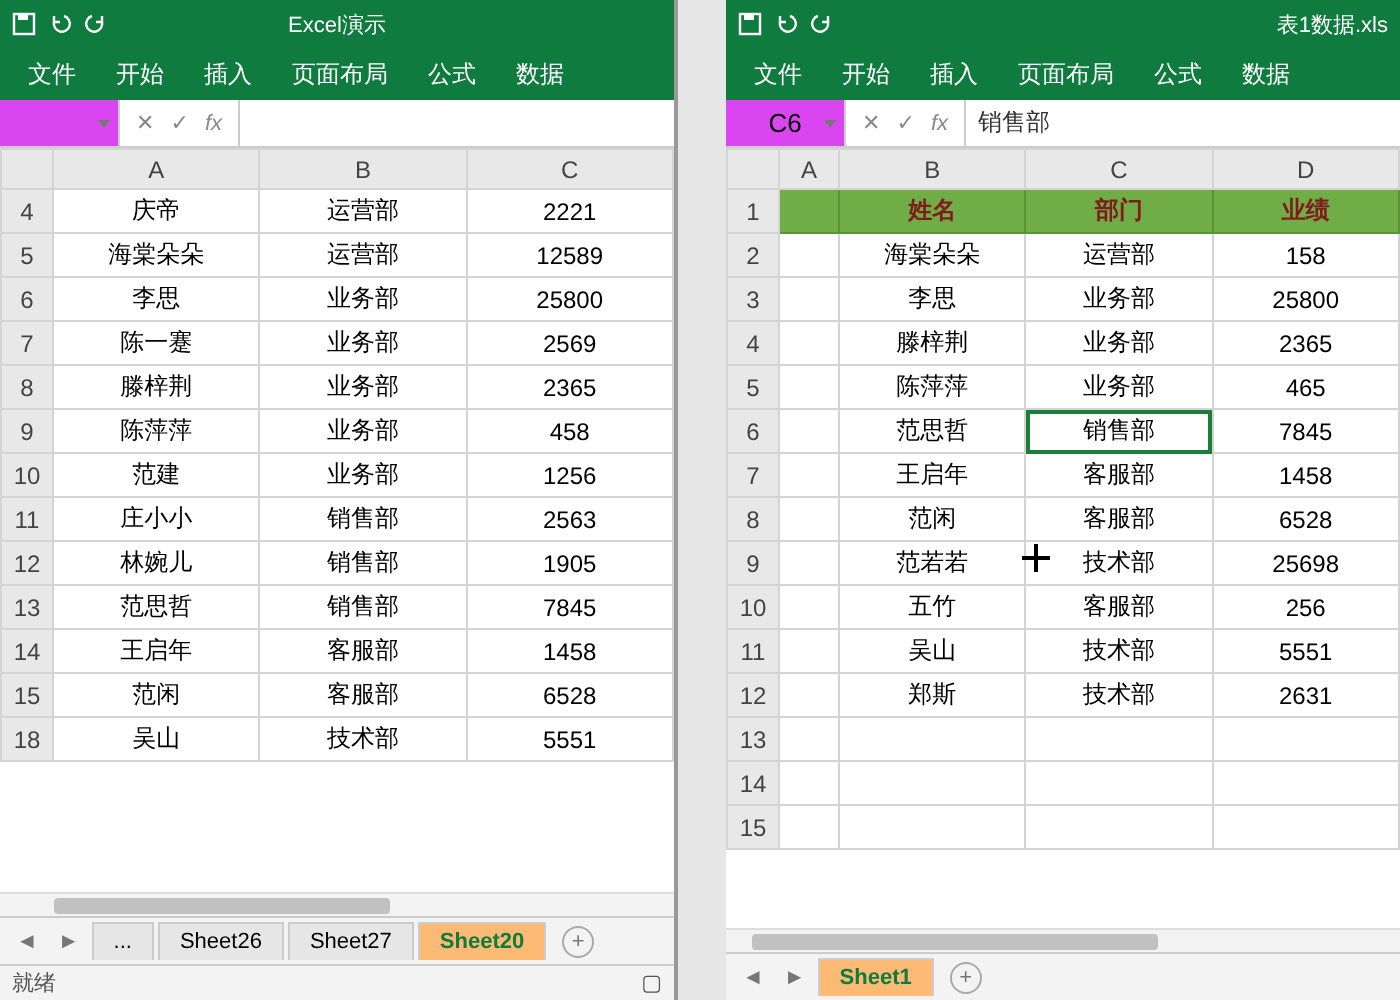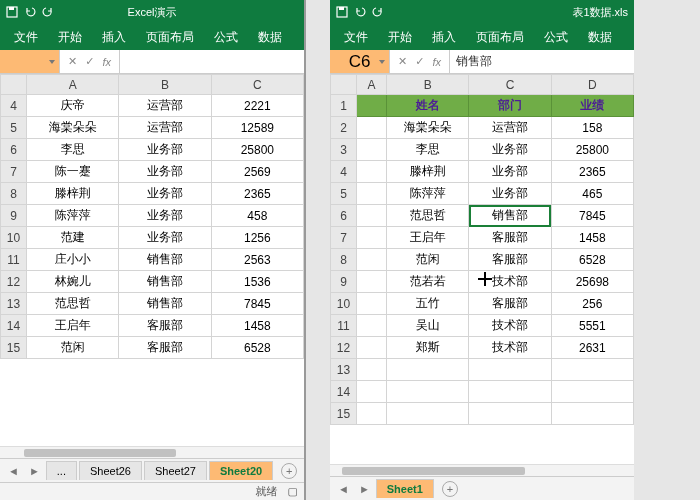--- a/index.html
+++ b/index.html
@@ -1,59 +1,59 @@
 <!DOCTYPE html>
 <html><head>
 <meta charset="utf-8">
 <style>
   * { box-sizing: border-box; margin: 0; padding: 0; }
   body { font-family: "Microsoft YaHei", Arial, sans-serif; font-size: 12px; background: #e6e6e6; overflow: hidden; }
-  .app { display: flex; width: 634px; height: 500px; }
+  .app { display: flex; width: 700px; height: 500px; }
   .workbook { flex: 1; display: flex; flex-direction: column; border-right: 2px solid #999; background: #fff; min-width: 0; }
   .workbook:last-child { border-right: none; margin-left: 24px; }
 
   .titlebar { height: 24px; background: #0f7b3f; color: #fff; display: flex; align-items: center; padding: 0 6px; font-size: 11px; position: relative; }
   .titlebar .qat { display: flex; gap: 6px; align-items: center; }
   .titlebar .qat span svg { width: 12px; height: 12px; display:block; }
   .titlebar .title { position: absolute; left: 50%; transform: translateX(-50%); white-space: nowrap; }
 
   .ribbon-tabs { height: 26px; background: #0f7b3f; display: flex; padding: 0 4px; }
   .ribbon-tabs .tab { color: #fff; padding: 5px 10px 6px; font-size: 12px; cursor: pointer; }
 
   .formula-bar { height: 24px; border-bottom: 1px solid #ccc; background: #f3f3f3; display: flex; align-items: stretch; }
-  .name-box { width: 60px; border-right: 1px solid #ccc; display: flex; align-items: center; justify-content: center; font-size: 17px; position: relative; background:#fdba74; }
+  .name-box { width: 60px; border-right: 1px solid #ccc; display: flex; align-items: center; justify-content: center; font-size: 13px; position: relative; background:#d946ef; }
   .name-box::after { content:""; position:absolute; right:4px; top:50%; width:0;height:0;border-left:3px solid transparent;border-right:3px solid transparent;border-top:4px solid #777; transform:translateY(-50%); }
   .fx-controls { display:flex; align-items:center; gap:8px; padding:0 8px; border-right:1px solid #ccc; background:#fff; color:#888; }
   .fx-controls span { font-size:11px; }
   .fx-input { flex:1; display:flex; align-items:center; padding:0 6px; background:#fff; color:#333; }
 
   .grid-wrap { flex:1; overflow:hidden; display:flex; flex-direction:column; position:relative; }
   .grid { border-collapse: collapse; width: 100%; table-layout: fixed; }
   .grid th, .grid td { border: 1px solid #d4d4d4; height: 22px; text-align: center; font-size: 12px; padding: 0 2px; overflow:hidden; white-space:nowrap; }
   .grid th { background: #e8e8e8; font-weight: normal; color:#444; }
   .grid th.corner { background:#e8e8e8; width:26px; }
   .grid th.rowhdr { width:26px; background:#e8e8e8; }
   .grid .hdr-row th { height:20px; }
   .grid .col-A { width: 30px; }
-  .grid .green-hdr td { background: #70ad47; color:#4c1d95; font-weight:bold; border-color:#5a9238; }
+  .grid .green-hdr td { background: #70ad47; color:#7f1d1d; font-weight:bold; border-color:#5a9238; }
   .grid td.sel { outline: 2px solid #1a7f37; outline-offset:-2px; position:relative; }
   .grid td.sel::after { content:""; position:absolute; right:-3px; bottom:-3px; width:5px; height:5px; background:#1a7f37; }
   .cursor-cross { position:absolute; width:14px; height:14px; pointer-events:none; }
   .cursor-cross::before, .cursor-cross::after { content:""; position:absolute; background:#000; }
   .cursor-cross::before { left:6px; top:0; width:2px; height:14px; }
   .cursor-cross::after { top:6px; left:0; height:2px; width:14px; }
 
   .sheet-tabs { height: 24px; background:#f3f3f3; border-top:1px solid #ccc; display:flex; align-items:center; padding:0 4px; gap:2px; font-size:11px; }
   .sheet-tabs .nav { color:#777; padding:0 4px; cursor:pointer; }
   .sheet-tabs .stab { padding:3px 10px; background:#e6e6e6; border:1px solid #ccc; border-bottom:none; cursor:pointer; }
   .sheet-tabs .stab.active { background:#fdba74; color:#0f7b3f; font-weight:bold; }
   .sheet-tabs .add { width:16px; height:16px; border:1px solid #aaa; border-radius:50%; display:flex; align-items:center; justify-content:center; margin-left:6px; color:#777; cursor:pointer; }
 
   .statusbar { height: 18px; background:#f3f3f3; border-top:1px solid #ccc; font-size:11px; color:#555; display:flex; align-items:center; padding:0 6px; gap:10px; }
-  .workbook.left .statusbar { justify-content:flex-end; }
+  .workbook.left .statusbar { justify-content:space-between; }
   .scroll-x { height:12px; background:#f3f3f3; border-top:1px solid #ddd; position:relative; }
   .scroll-x .thumb { position:absolute; height:8px; top:2px; background:#c1c1c1; border-radius:2px; }
 </style>
 </head>
 <body>
 
 <div class="app">
 
   <div class="workbook left">
     <div class="titlebar">
@@ -150,39 +150,45 @@
             <tr>
               <th class="rowhdr">11</th>
               <td>庄小小</td>
               <td>销售部</td>
               <td>2563</td>
             </tr>
             <tr>
               <th class="rowhdr">12</th>
               <td>林婉儿</td>
               <td>销售部</td>
-              <td>1536</td>
+              <td>1905</td>
             </tr>
             <tr>
               <th class="rowhdr">13</th>
               <td>范思哲</td>
               <td>销售部</td>
               <td>7845</td>
             </tr>
             <tr>
               <th class="rowhdr">14</th>
               <td>王启年</td>
               <td>客服部</td>
               <td>1458</td>
             </tr>
             <tr>
               <th class="rowhdr">15</th>
               <td>范闲</td>
               <td>客服部</td>
               <td>6528</td>
+            </tr>
+            <tr>
+              <th class="rowhdr">18</th>
+              <td>吴山</td>
+              <td>技术部</td>
+              <td>5551</td>
             </tr>
           </tbody>
         </table>
     </div>
     <div class="scroll-x">
         <div class="thumb" style="left:8%;width:50%"></div>
       </div>
     <div class="sheet-tabs" id="tabs-left">
         <span class="nav">◄</span>
         <span class="nav">►</span>

